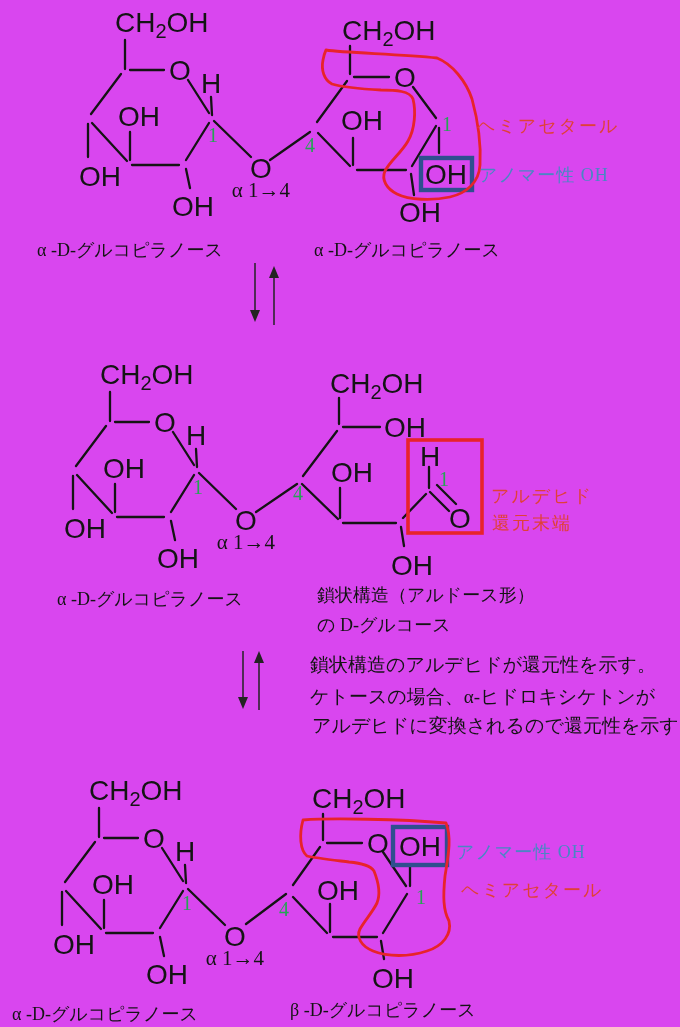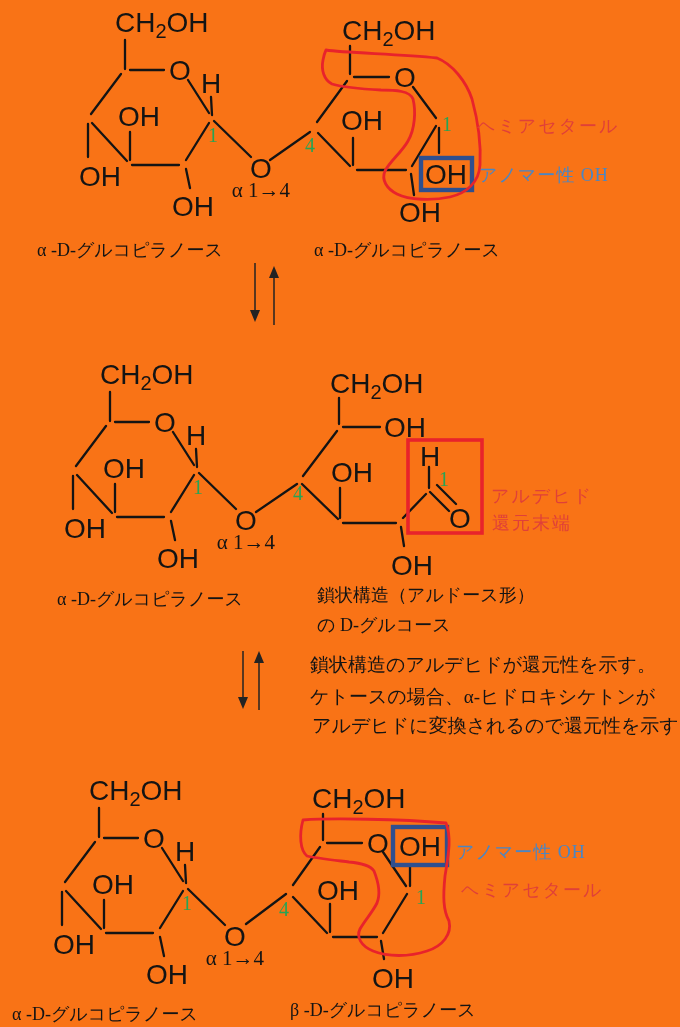--- a/index.html
+++ b/index.html
@@ -1,16 +1,16 @@
 <!DOCTYPE html>
 <html><head>
 <meta charset="utf-8">
 <style>
   html,body{margin:0;padding:0;background:#ffffff;}
-  .stage{position:relative;width:680px;height:1027px;background:#f97316;overflow:hidden;}
+  .stage{position:relative;width:680px;height:1027px;background:#d946ef;overflow:hidden;}
   svg{display:block;}
   text{user-select:none;}
   .f  {font-family:"Liberation Sans",sans-serif;font-size:28px;fill:#141414;}
   .fsub{font-family:"Liberation Sans",sans-serif;font-size:20px;fill:#141414;}
   .num{font-family:"Liberation Serif",serif;font-size:20px;fill:#27a455;}
   .lk {font-family:"Liberation Serif",serif;font-size:21px;fill:#141414;}
   .jp {font-family:"Liberation Serif",serif;font-size:18px;fill:#141414;}
   .note{font-family:"Liberation Serif",serif;font-size:19px;fill:#141414;}
   .annR{font-family:"Liberation Serif",serif;font-size:18px;fill:#e04038;letter-spacing:2px;}
   .annB{font-family:"Liberation Serif",serif;font-size:18px;fill:#4a86c4;letter-spacing:1px;}

